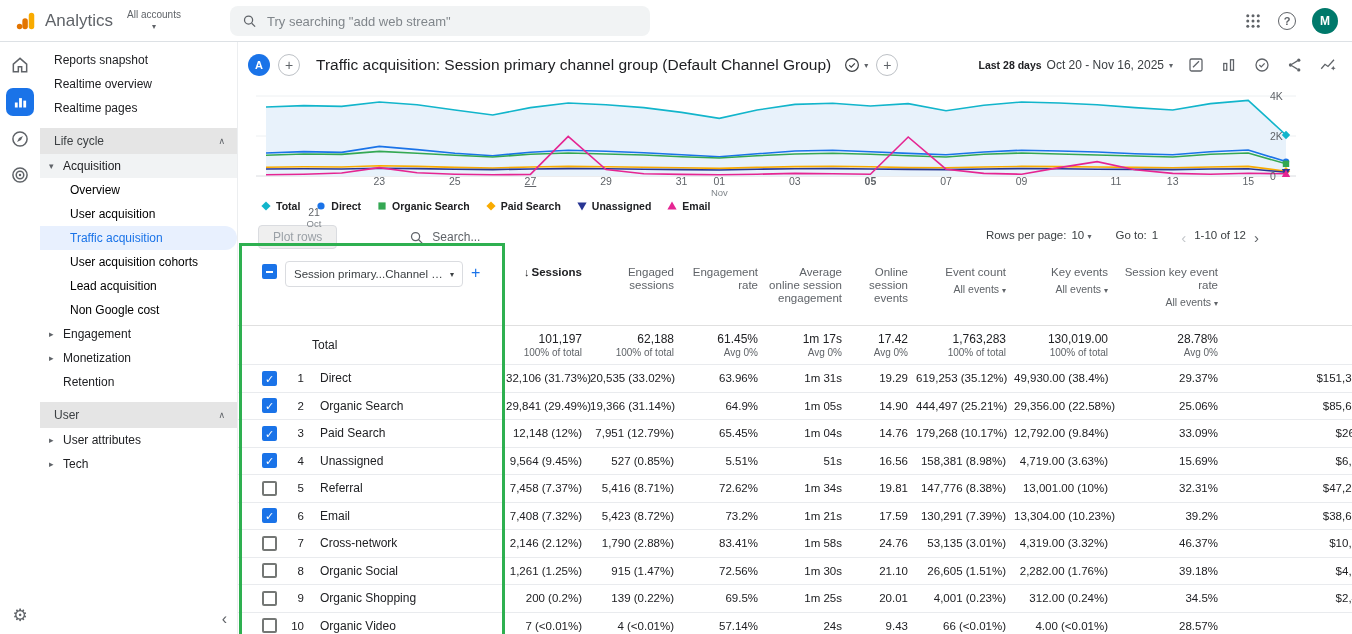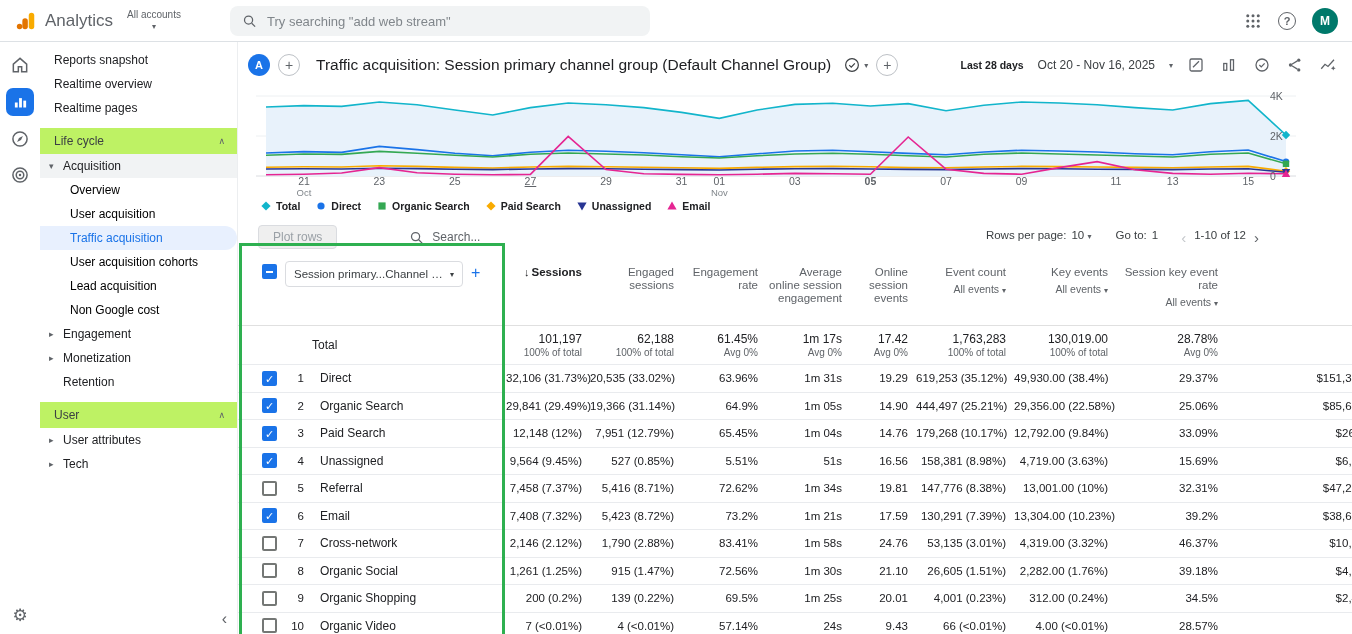--- a/index.html
+++ b/index.html
@@ -20,39 +20,39 @@
 .avatar{width:26px;height:26px;border-radius:50%;background:#00796b;color:#fff;font-size:12px;font-weight:bold;display:flex;align-items:center;justify-content:center}
 
 .shell{position:absolute;top:42px;left:0;right:0;bottom:0;display:flex}
 .rail{width:40px;display:flex;flex-direction:column;align-items:center;padding-top:10px;gap:10px;position:relative;flex:none}
 .railbtn{width:26px;height:26px;display:flex;align-items:center;justify-content:center;color:#5f6368}
 .railbtn.active{background:#1a73e8;border-radius:7px;width:28px;height:28px}
 .railgear{position:absolute;bottom:8px;left:50%;transform:translateX(-50%);font-size:17px;color:#5f6368;cursor:pointer}
 
 .sidenav{width:198px;border-right:1px solid #eceef0;padding-top:6px;position:relative;font-size:12px;flex:none}
 .nav-item{height:24px;line-height:24px;padding-left:14px;color:#202124;cursor:pointer;white-space:nowrap}
-.nav-section{height:26px;margin-top:8px;background:#bef264;display:flex;align-items:center;justify-content:space-between;padding:0 12px 0 14px;color:#3c4043;cursor:pointer}
+.nav-section{height:26px;margin-top:8px;background:#e5e5e5;display:flex;align-items:center;justify-content:space-between;padding:0 12px 0 14px;color:#3c4043;cursor:pointer}
 .seccaret{font-size:9px;color:#5f6368}
 .nav-group{height:24px;display:flex;align-items:center;gap:5px;padding-left:9px;color:#202124;cursor:pointer;white-space:nowrap}
 .gcaret{font-size:9px;color:#5f6368;width:9px;flex:none}
 .nav-active-trail{background:#f1f3f4}
 .nav-sub{height:24px;line-height:24px;padding-left:30px;color:#000000;cursor:pointer;white-space:nowrap}
 .nav-leaf{height:24px;line-height:24px;padding-left:23px;cursor:pointer;white-space:nowrap}
 .nav-selected{background:#e8f0fe;color:#1a73e8;border-radius:0 14px 14px 0}
 .navcollapse{position:absolute;bottom:6px;right:10px;font-size:16px;color:#5f6368;cursor:pointer}
 
 .main{flex:1;position:relative;overflow:hidden;background:#fff}
 .rheader{height:46px;display:flex;align-items:center;padding-left:10px;gap:8px}
 .badge{width:22px;height:22px;border-radius:50%;background:#1a73e8;color:#fff;font-size:11px;font-weight:bold;display:flex;align-items:center;justify-content:center;flex:none}
 .addcirc{width:22px;height:22px;border-radius:50%;border:1px solid #bdc1c6;color:#5f6368;font-size:14px;display:flex;align-items:center;justify-content:center;margin-right:8px;flex:none}
 .rtitle{font-size:15.5px;color:#202124;white-space:nowrap}
 .rh-status{display:flex;align-items:center;gap:3px;color:#5f6368;margin-left:4px}
 .rh-status .dd{font-size:8px;color:#5f6368}
 .rh-right{margin-left:auto;display:flex;align-items:center;gap:13px;padding-right:14px}
-.daterange{display:flex;align-items:center;gap:14px;cursor:pointer;white-space:nowrap}
+.daterange{display:flex;align-items:center;gap:5px;cursor:pointer;white-space:nowrap}
 .dr-label{font-size:10.5px;font-weight:bold;color:#202124}
 .dr-value{font-size:12px;color:#3c4043}
 .dr-caret{font-size:8px;color:#5f6368}
 .icon18{width:20px;height:20px;display:flex;align-items:center;justify-content:center;color:#5f6368;cursor:pointer}
 
 .chart-block{position:relative;height:130px}
 #chart-svg{position:absolute;left:18px;top:0}
 .yaxis{position:absolute;left:1032px;top:0;width:40px;height:92px}
 .ytick{position:absolute;font-size:10.5px;color:#5f6368}
 .xaxis{position:absolute;left:18px;top:88px;width:1040px;height:26px}
@@ -285,21 +285,21 @@
           <path d="M1025.8 81 L1034.2 81 L1030 88.4 Z" fill="#283593"></path>
           <polyline points="10.0,86.8 47.8,86.2 85.6,85.0 123.3,79.6 161.1,84.8 198.9,86.2 236.7,86.8 274.4,86.4 312.2,48.4 350.0,81.6 387.8,85.8 425.6,86.4 463.3,86.8 501.1,86.2 538.9,85.4 576.7,85.8 614.4,86.2 652.2,49.0 690.0,81.2 727.8,85.4 765.6,86.2 803.3,79.6 841.1,73.6 878.9,81.8 916.7,85.4 954.4,86.2 992.2,85.2 1030.0,85.8" fill="none" stroke="#E52592" stroke-width="1.6"></polyline>
           <path d="M1030 81.6 L1034.2 89 L1025.8 89 Z" fill="#E52592"></path>
         </svg>
       <div class="yaxis">
           <div class="ytick" style="top: 2px;">4K</div>
           <div class="ytick" style="top: 42px;">2K</div>
           <div class="ytick" style="top: 82px;">0</div>
         </div>
       <div class="xaxis">
-          <div class="xtick" style="left: 28px;">
+          <div class="xtick" style="left: 38px; margin-top: 31px;">
             <div>21</div>
             <div class="xsub">Oct</div>
           </div>
           <div class="xtick" style="left: 103.333px;">
             <div>23</div>
           </div>
           <div class="xtick" style="left: 178.889px;">
             <div>25</div>
           </div>
           <div class="xtick" style="left: 254.444px; text-decoration: underline;">

